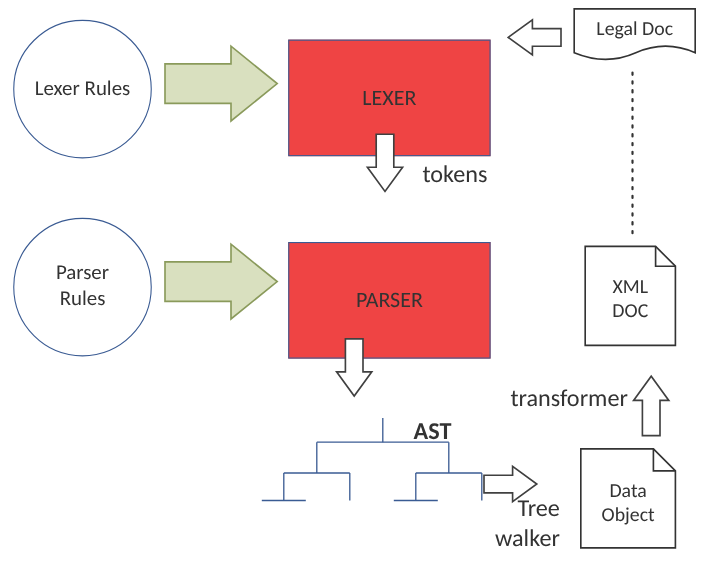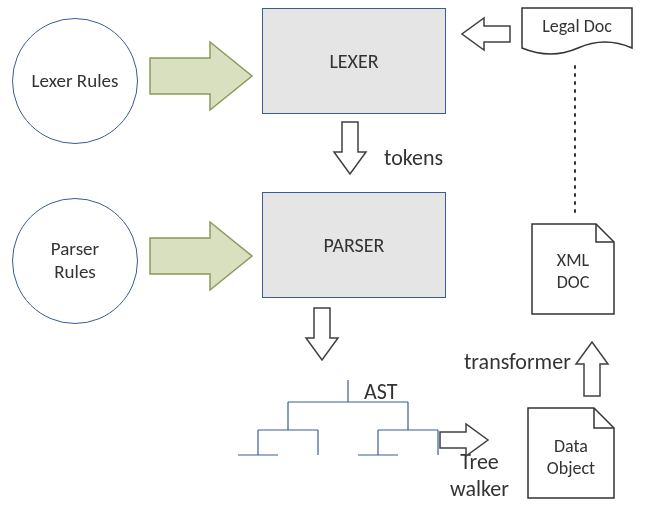--- a/index.html
+++ b/index.html
@@ -22,22 +22,23 @@
     line-height: 1.2;
   }
   .circle {
     border: 1.5px solid #3a5b93;
     border-radius: 50%;
     background: #ffffff;
     font-size: 19px;
   }
   .rect {
     border: 1.5px solid #3a5b93;
-    background: #e5e5e5;
+    background: #ef4444;
     font-size: 20px;
+    margin-top: 28px;
   }
   .label {
     position: absolute;
     font-size: 22px;
   }
   svg.canvas {
     position: absolute;
     left: 0; top: 0;
     width: 648px;
     height: 514px;
@@ -59,23 +60,23 @@
 <div class="node rect" style="left:262px; top:8px; width:184px; height:106px;">
   <span>LEXER</span>
 </div>
 
 <div class="node rect" style="left:262px; top:192px; width:184px; height:106px;">
   <span>PARSER</span>
 </div>
 
 <div class="label" style="left:384px; top:144px;">tokens</div>
 
-<div class="label" style="left:364px; top:378px;">AST</div>
+<div class="label" style="left:376px; top:378px;font-weight:bold;">AST</div>
 
-<div class="label" style="left:450px; top:448px; white-space:pre; text-align:center;">Tree
+<div class="label" style="left:450px; top:448px; white-space:pre; text-align:right;">Tree
 walker</div>
 
 <div class="label" style="left:464px; top:348px;">transformer</div>
 
 <svg class="canvas">
 
   <g>
     <path d="M150,58 L210,58 L210,42 L252,76 L210,110 L210,94 L150,94 Z" fill="#d9e0bf" stroke="#8a9a5b" stroke-width="1.5"></path>
   </g>
 

